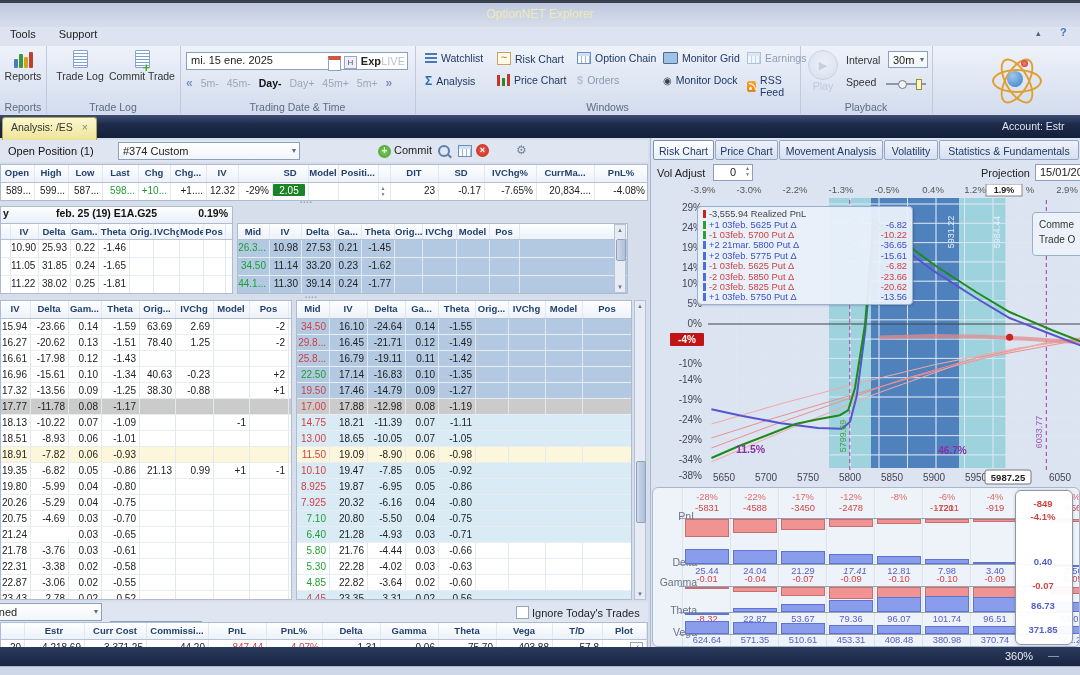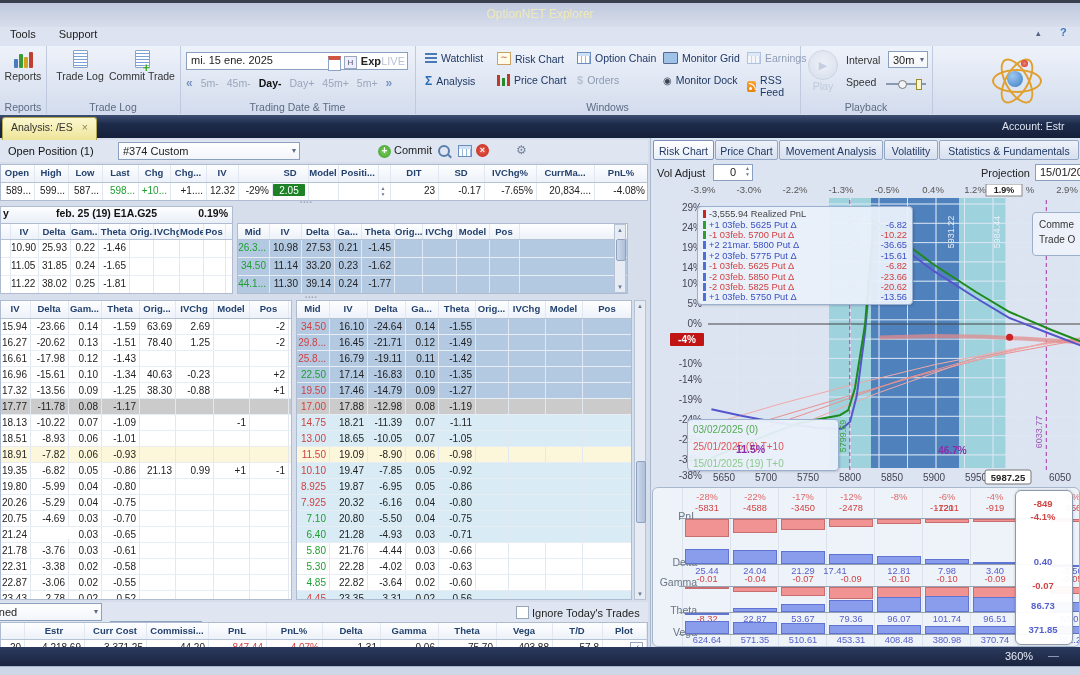--- a/index.html
+++ b/index.html
@@ -1054,25 +1054,20 @@
         <div class="leg-bar" style="background: rgb(79, 111, 216);"></div>
         <div style="color: rgb(208, 64, 64);">-2 03feb. 5825 Put Δ</div>
         <div class="leg-val" style="color: rgb(208, 64, 64);">-20.62</div>
       </div>
       <div class="leg-row">
         <div class="leg-bar" style="background: rgb(79, 111, 216);"></div>
         <div style="color: rgb(59, 79, 192);">+1 03feb. 5750 Put Δ</div>
         <div class="leg-val" style="color: rgb(59, 79, 192);">-13.56</div>
       </div>
     </div>
-  <div id="date-box" style="left:687px;top:419px;width:152px;height:52px">
-      <div class="date-row" style="color: rgb(85, 170, 85);">03/02/2025 (0)</div>
-      <div class="date-row" style="color: rgb(224, 85, 85);">25/01/2025 (9) T+10</div>
-      <div class="date-row" style="color: rgb(140, 201, 140);">15/01/2025 (19) T+0</div>
-    </div>
   <div id="pct-annotation">11.5%</div>
   <div id="opt-box">
     <div>Comme</div>
     <div>Trade O</div>
   </div>
 
   <div id="greeks">
       <div class="gk-sep" style="left: 29px;"></div>
       <div class="gk-sep" style="left: 77px;"></div>
       <div class="gk-sep" style="left: 125px;"></div>
@@ -1110,21 +1105,21 @@
       <div class="gk-txt" style="left: 396px; top: 4px; color: rgb(224, 104, 104);">-5%</div>
       <div class="gk-base" style="top: 76px;"></div>
       <div class="gk-lbl" style="top: 68px;">Delta</div>
       <div class="gk-bar blue" style="left: 32px; top: 61px; height: 15px;"></div>
       <div class="gk-txt" style="left: 31px; top: 78px; color: rgb(85, 96, 204);">25.44</div>
       <div class="gk-bar blue" style="left: 80px; top: 61.8255px; height: 14.1745px;"></div>
       <div class="gk-txt" style="left: 79px; top: 78px; color: rgb(85, 96, 204);">24.04</div>
       <div class="gk-bar blue" style="left: 128px; top: 63.4469px; height: 12.5531px;"></div>
       <div class="gk-txt" style="left: 127px; top: 78px; color: rgb(85, 96, 204);">21.29</div>
       <div class="gk-bar blue" style="left: 176px; top: 65.7347px; height: 10.2653px;"></div>
-      <div class="gk-txt" style="left: 159px; top: 78px; color: rgb(85, 96, 204);">17.41</div>
+      <div class="gk-txt" style="left: 179px; top: 78px; color: rgb(85, 96, 204); font-style: italic;">17.41</div>
       <div class="gk-bar blue" style="left: 224px; top: 68.4469px; height: 7.55307px;"></div>
       <div class="gk-txt" style="left: 223px; top: 78px; color: rgb(85, 96, 204);">12.81</div>
       <div class="gk-bar blue" style="left: 272px; top: 71.2948px; height: 4.70519px;"></div>
       <div class="gk-txt" style="left: 271px; top: 78px; color: rgb(85, 96, 204);">7.98</div>
       <div class="gk-bar blue" style="left: 320px; top: 73.9953px; height: 2.00472px;"></div>
       <div class="gk-txt" style="left: 319px; top: 78px; color: rgb(85, 96, 204);">3.40</div>
       <div class="gk-bar blue" style="left: 397px; top: 77px; height: 2.09906px;"></div>
       <div class="gk-txt" style="left: 396px; top: 78px; color: rgb(85, 96, 204);">-3.56</div>
       <div class="gk-base" style="top: 98px;"></div>
       <div class="gk-lbl" style="top: 88px;">Gamma</div>

